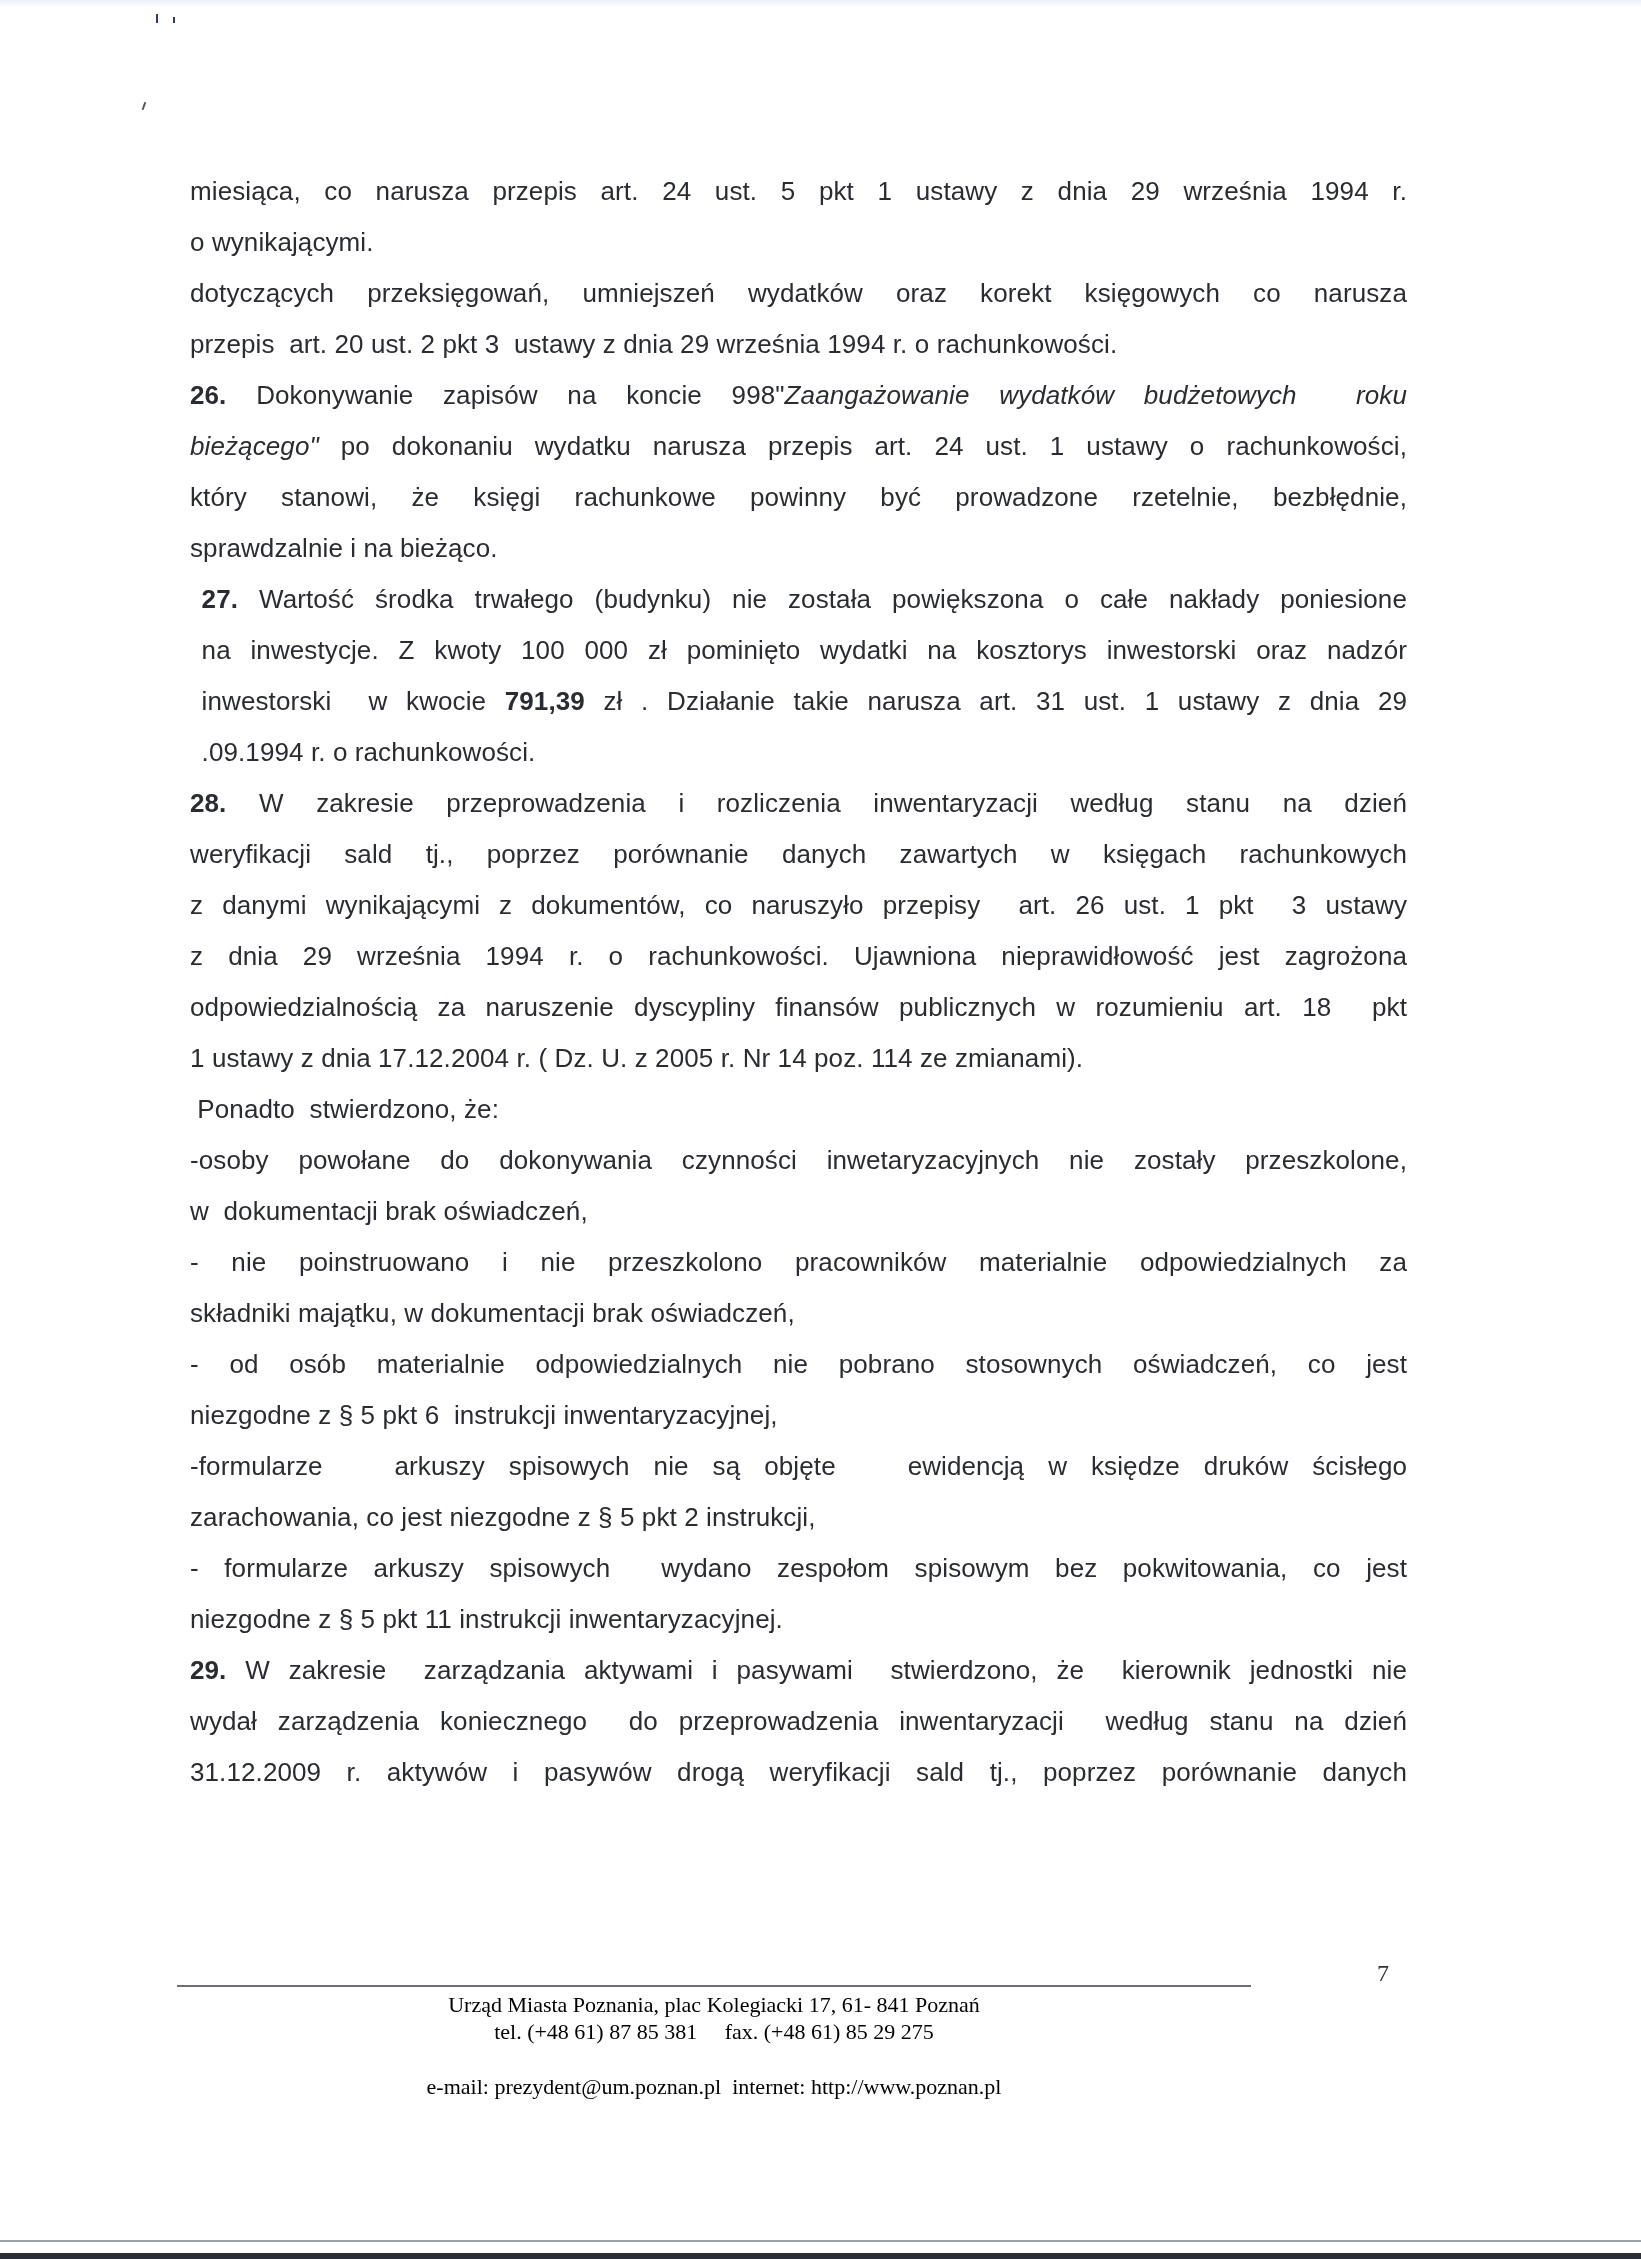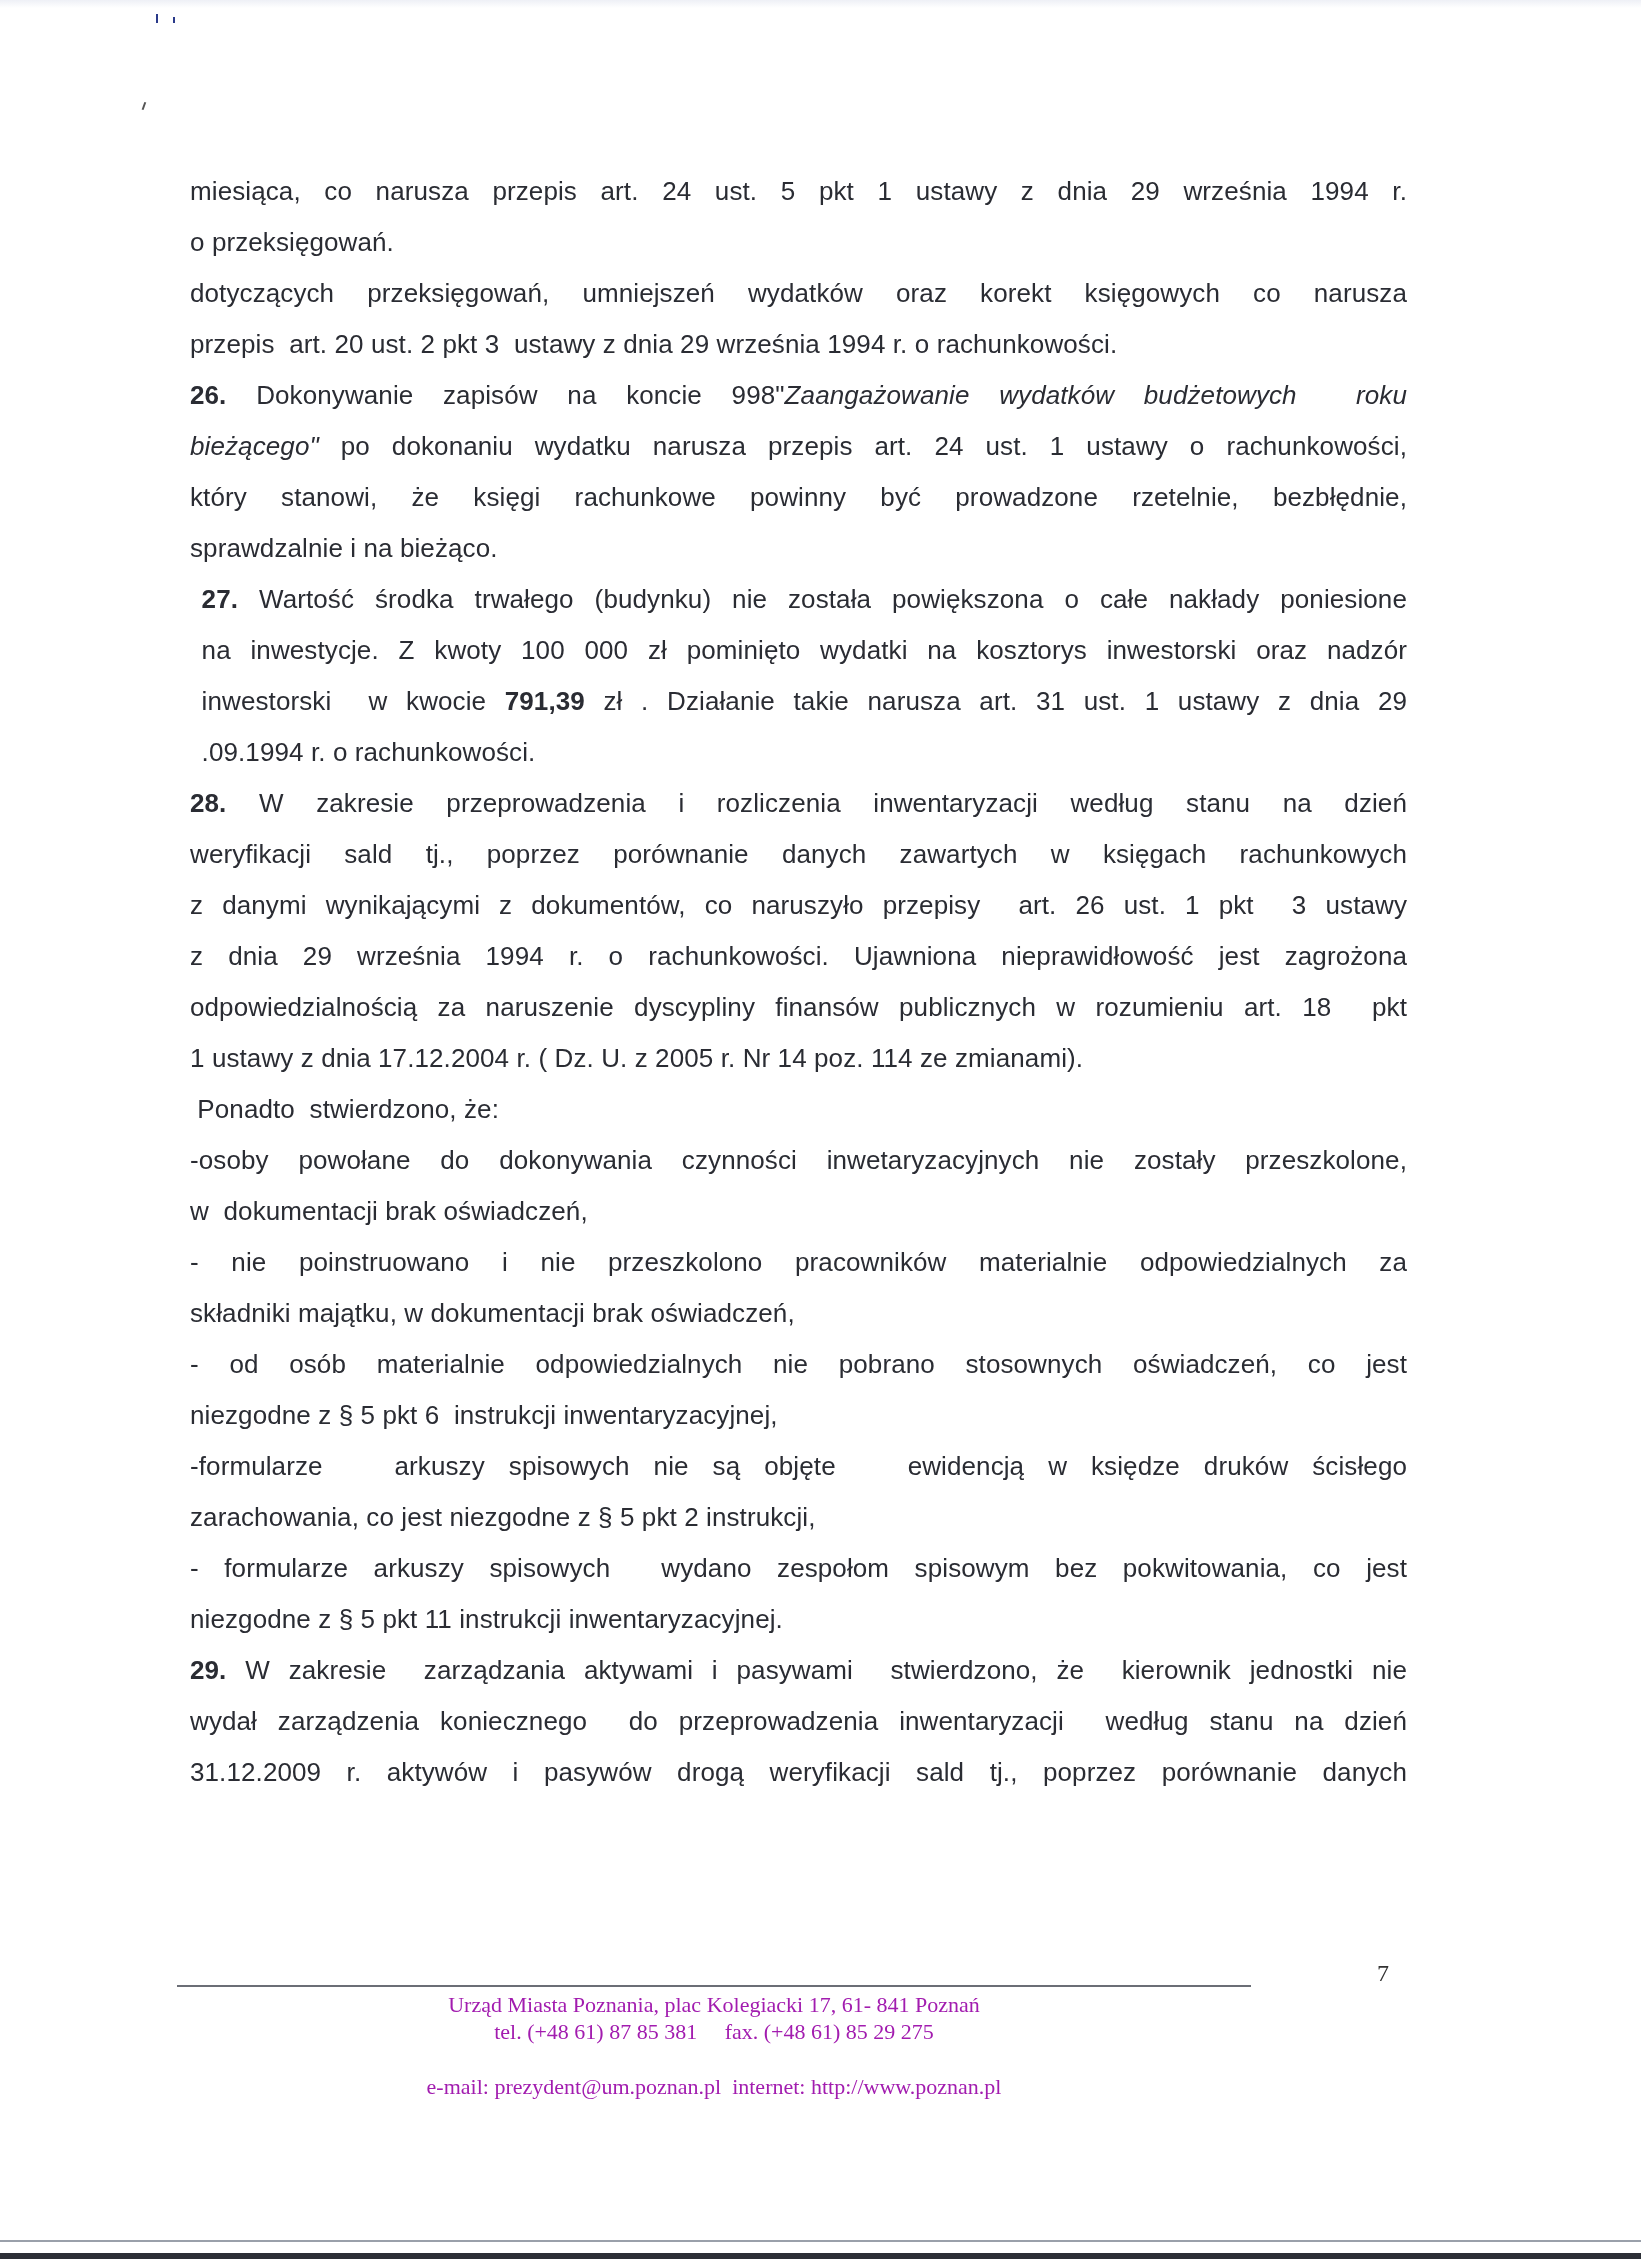--- a/index.html
+++ b/index.html
@@ -13,35 +13,35 @@
   .content { position: absolute; left: 190px; top: 166px; width: 1217px; }
   .line { font-size: 26px; line-height: 51px; height: 51px; white-space: nowrap;
     text-align: justify; text-align-last: justify; letter-spacing: 0.1px; }
   .line.last { text-align-last: left; }
   .line.ind { padding-left: 11.6px; }
   b { font-weight: bold; }
   i { font-style: italic; }
   .footer-rule { position: absolute; left: 177px; top: 1985px; width: 1074px; height: 1.9px; background: #6b6e76; }
   .page-num { position: absolute; left: 1377px; top: 1960px; font-family: "Liberation Serif", serif; font-size: 24px; color: #333; }
   .footer { position: absolute; left: 177px; top: 1991px; width: 1074px; text-align: center;
-    font-family: "Liberation Serif", serif; font-size: 22px; line-height: 27px; color: #a21caf; }
+    font-family: "Liberation Serif", serif; font-size: 22px; line-height: 27px; color: #000000; }
   .bottom-rule { position: absolute; left: 0; top: 2240px; width: 1641px; height: 1.9px; background: #9aa0aa; }
   .bottom-band { position: absolute; left: 0; top: 2253px; width: 1641px; height: 6.8px; background: #2c2f36; }
 </style>
 </head>
 <body>
 
 <div class="top-band"></div>
 <div class="scan-mark" style="left:156px;top:13.5px;height:9.7px;"></div>
 <div class="scan-mark" style="left:173px;top:17.4px;height:5.8px;"></div>
 <div class="scan-mark" style="left:143px;top:102px;height:7.7px;background:#555;transform:rotate(20deg);"></div>
 
 <div class="content" id="doc-content">
     <div class="line"><span style="white-space: pre;">miesiąca, co narusza przepis art. 24 ust. 5 pkt 1 ustawy z dnia 29 września 1994 r.</span></div>
-    <div class="line last"><span style="white-space: pre;">o przeksięgowań.</span></div>
+    <div class="line last"><span style="white-space: pre;">o wynikającymi.</span></div>
     <div class="line"><span style="white-space: pre;">dotyczących przeksięgowań, umniejszeń wydatków oraz korekt księgowych co narusza</span></div>
     <div class="line last"><span style="white-space: pre;">przepis  art. 20 ust. 2 pkt 3  ustawy z dnia 29 września 1994 r. o rachunkowości.</span></div>
     <div class="line"><b style="white-space: pre;">26.</b><span style="white-space: pre;"> Dokonywanie zapisów na koncie 998"</span><i style="white-space: pre;">Zaangażowanie wydatków budżetowych  roku</i></div>
     <div class="line"><i style="white-space: pre;">bieżącego"</i><span style="white-space: pre;"> po dokonaniu wydatku narusza przepis art. 24 ust. 1 ustawy o rachunkowości,</span></div>
     <div class="line"><span style="white-space: pre;">który stanowi, że księgi rachunkowe powinny być prowadzone rzetelnie, bezbłędnie,</span></div>
     <div class="line last"><span style="white-space: pre;">sprawdzalnie i na bieżąco.</span></div>
     <div class="line ind"><b style="white-space: pre;">27.</b><span style="white-space: pre;"> Wartość środka trwałego (budynku) nie została powiększona o całe nakłady poniesione</span></div>
     <div class="line ind"><span style="white-space: pre;">na inwestycje. Z kwoty 100 000 zł pominięto wydatki na kosztorys inwestorski oraz nadzór</span></div>
     <div class="line ind"><span style="white-space: pre;">inwestorski  w kwocie </span><b style="white-space: pre;">791,39</b><span style="white-space: pre;"> zł . Działanie takie narusza art. 31 ust. 1 ustawy z dnia 29</span></div>
     <div class="line last ind"><span style="white-space: pre;">.09.1994 r. o rachunkowości.</span></div>

